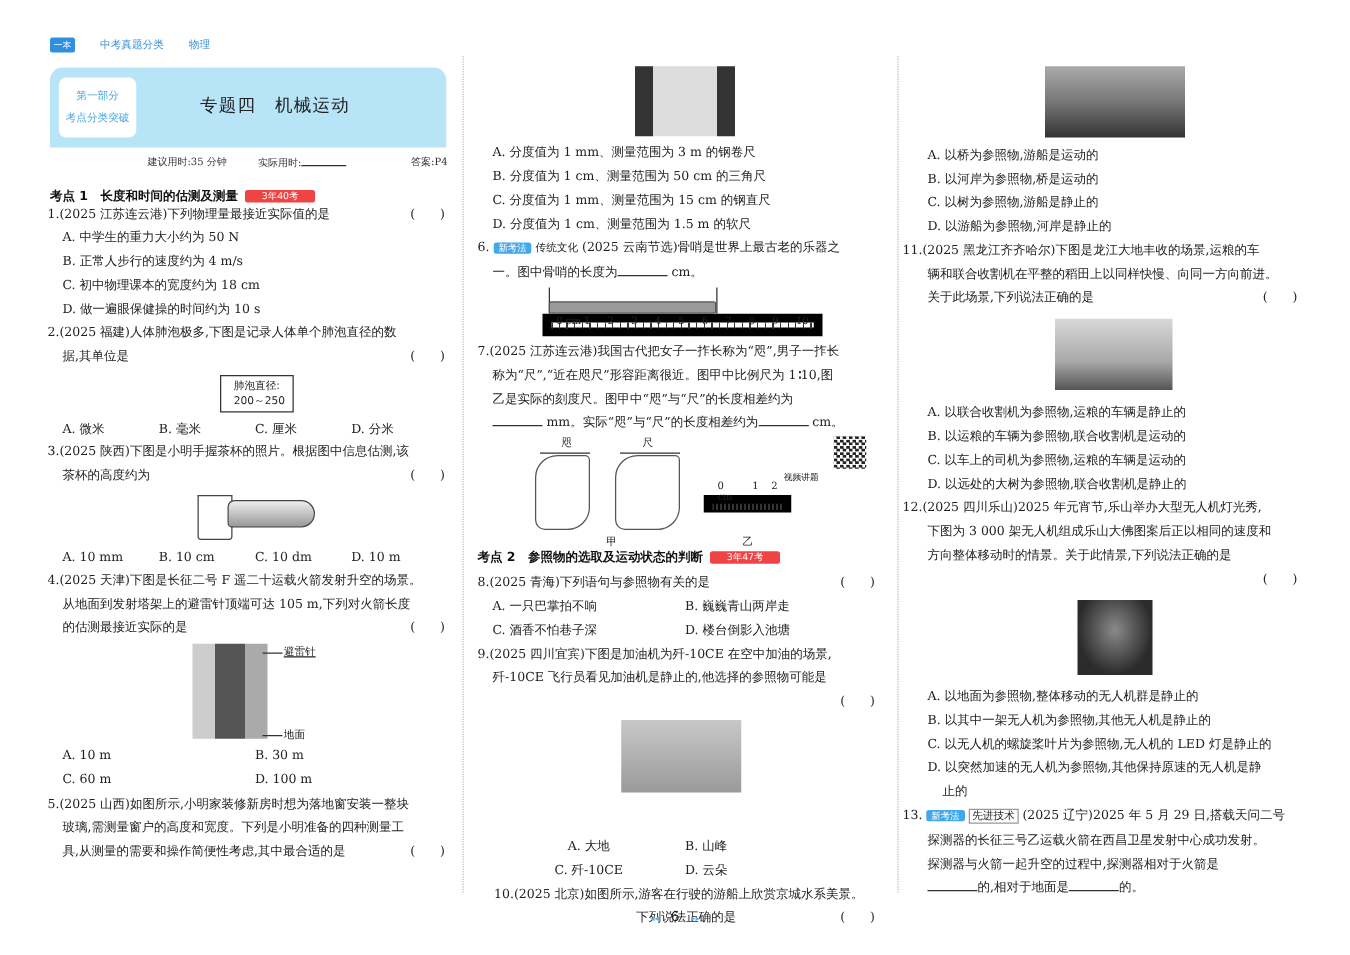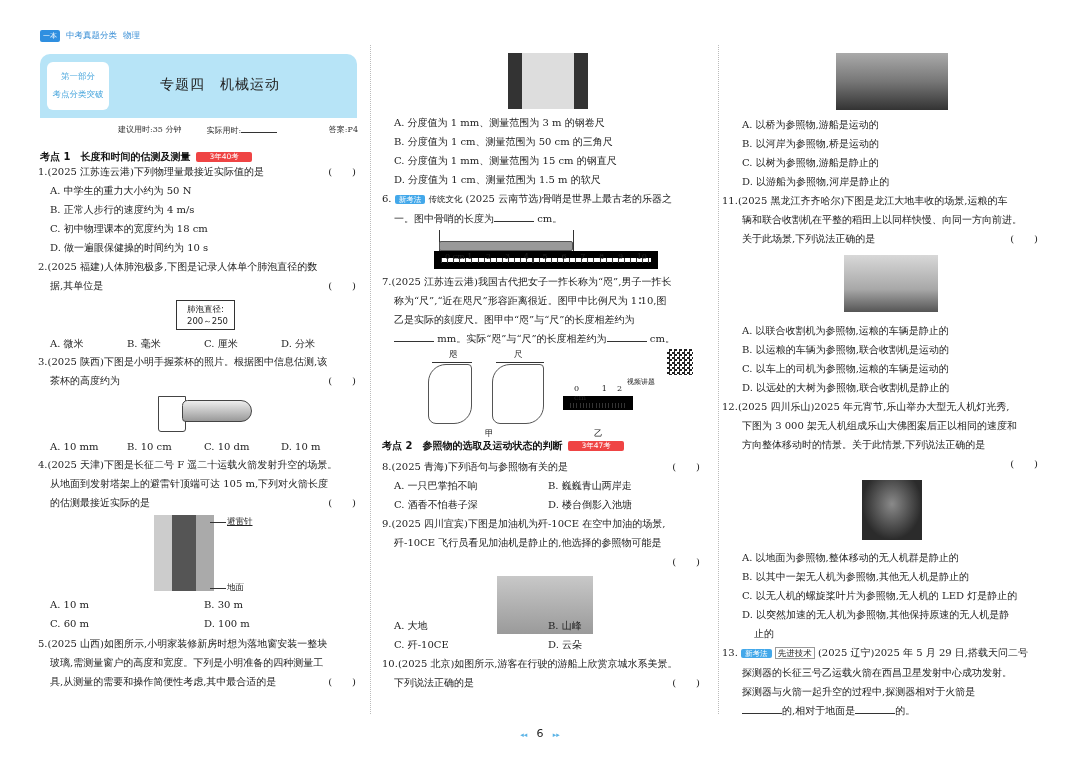--- a/index.html
+++ b/index.html
@@ -1,19 +1,19 @@
 <!DOCTYPE html>
 <html><head>
 <meta charset="utf-8">
 <style>
   * { box-sizing: border-box; margin: 0; padding: 0; }
   html, body { width: 1080px; height: 764px; background: #ffffff; overflow: hidden; }
   body { font-family: "DejaVu Serif", "Liberation Serif", serif; color: #222; position: relative; font-size: 10.5px; }
 
-  .topbar { position: absolute; left: 40px; top: 30px; display: flex; align-items: center; gap: 6px; }
+  .topbar { position: absolute; left: 40px; top: 30px; display: flex; align-items: center; gap: 20px; }
   .topbar .logo { background: #2f8fe0; color: #fff; font-size: 7px; padding: 1px 3px; border-radius: 2px; font-family: "DejaVu Sans", sans-serif; }
   .topbar .crumb { color: #3a8fd6; font-size: 8.5px; font-family: "DejaVu Sans", sans-serif; }
   .divider { position: absolute; top: 45px; bottom: 50px; width: 0; border-left: 1px dotted #bbb; }
 
   .banner { position: absolute; left: 40px; top: 54px; width: 317px; height: 64px; background: #b7e4f7; border-radius: 10px 10px 0 0; }
   .banner .part { position: absolute; left: 7px; top: 8px; width: 62px; height: 48px; background: #fff; border-radius: 6px; display: flex; flex-direction: column; justify-content: center; align-items: center; gap: 6px; }
   .banner .part span { color: #4aa7dd; font-size: 8.5px; font-family: "DejaVu Sans", sans-serif; }
   .banner .title { position: absolute; left: 120px; top: 22px; font-size: 14px; color: #222; font-family: "DejaVu Sans", sans-serif; letter-spacing: 1px; }
 
   .meta { position: absolute; top: 124px; left: 118px; font-size: 8px; color: #333; display: flex; gap: 25px; width: 240px; }
@@ -230,21 +230,21 @@
       <span style="width:154px">C. 酒香不怕巷子深</span>
       <span>D. 楼台倒影入池塘</span>
     </div>
   <div class="line"><span>9.(2025 四川宜宾)下图是加油机为歼-10CE 在空中加油的场景,</span></div>
   <div class="line indent"><span>歼-10CE 飞行员看见加油机是静止的,他选择的参照物可能是</span></div>
   <div class="line"><span class="paren">(　　)</span>&nbsp;</div>
 </div>
 
 <div class="img planes" style="left:497px; top:576px; width:96px; height:58px;"></div>
 
-<div class="abs q" style="left:382px; top:616px; width:322px;">
+<div class="abs q" style="left:382px; top:668px; width:322px;text-align:center;">
   <div class="opt-row">
       <span style="width:154px">A. 大地</span>
       <span>B. 山峰</span>
     </div>
   <div class="opt-row">
       <span style="width:154px">C. 歼-10CE</span>
       <span>D. 云朵</span>
     </div>
   <div class="line"><span>10.(2025 北京)如图所示,游客在行驶的游船上欣赏京城水系美景。</span></div>
   <div class="line indent"><span>下列说法正确的是</span><span class="paren">(　　)</span></div>

